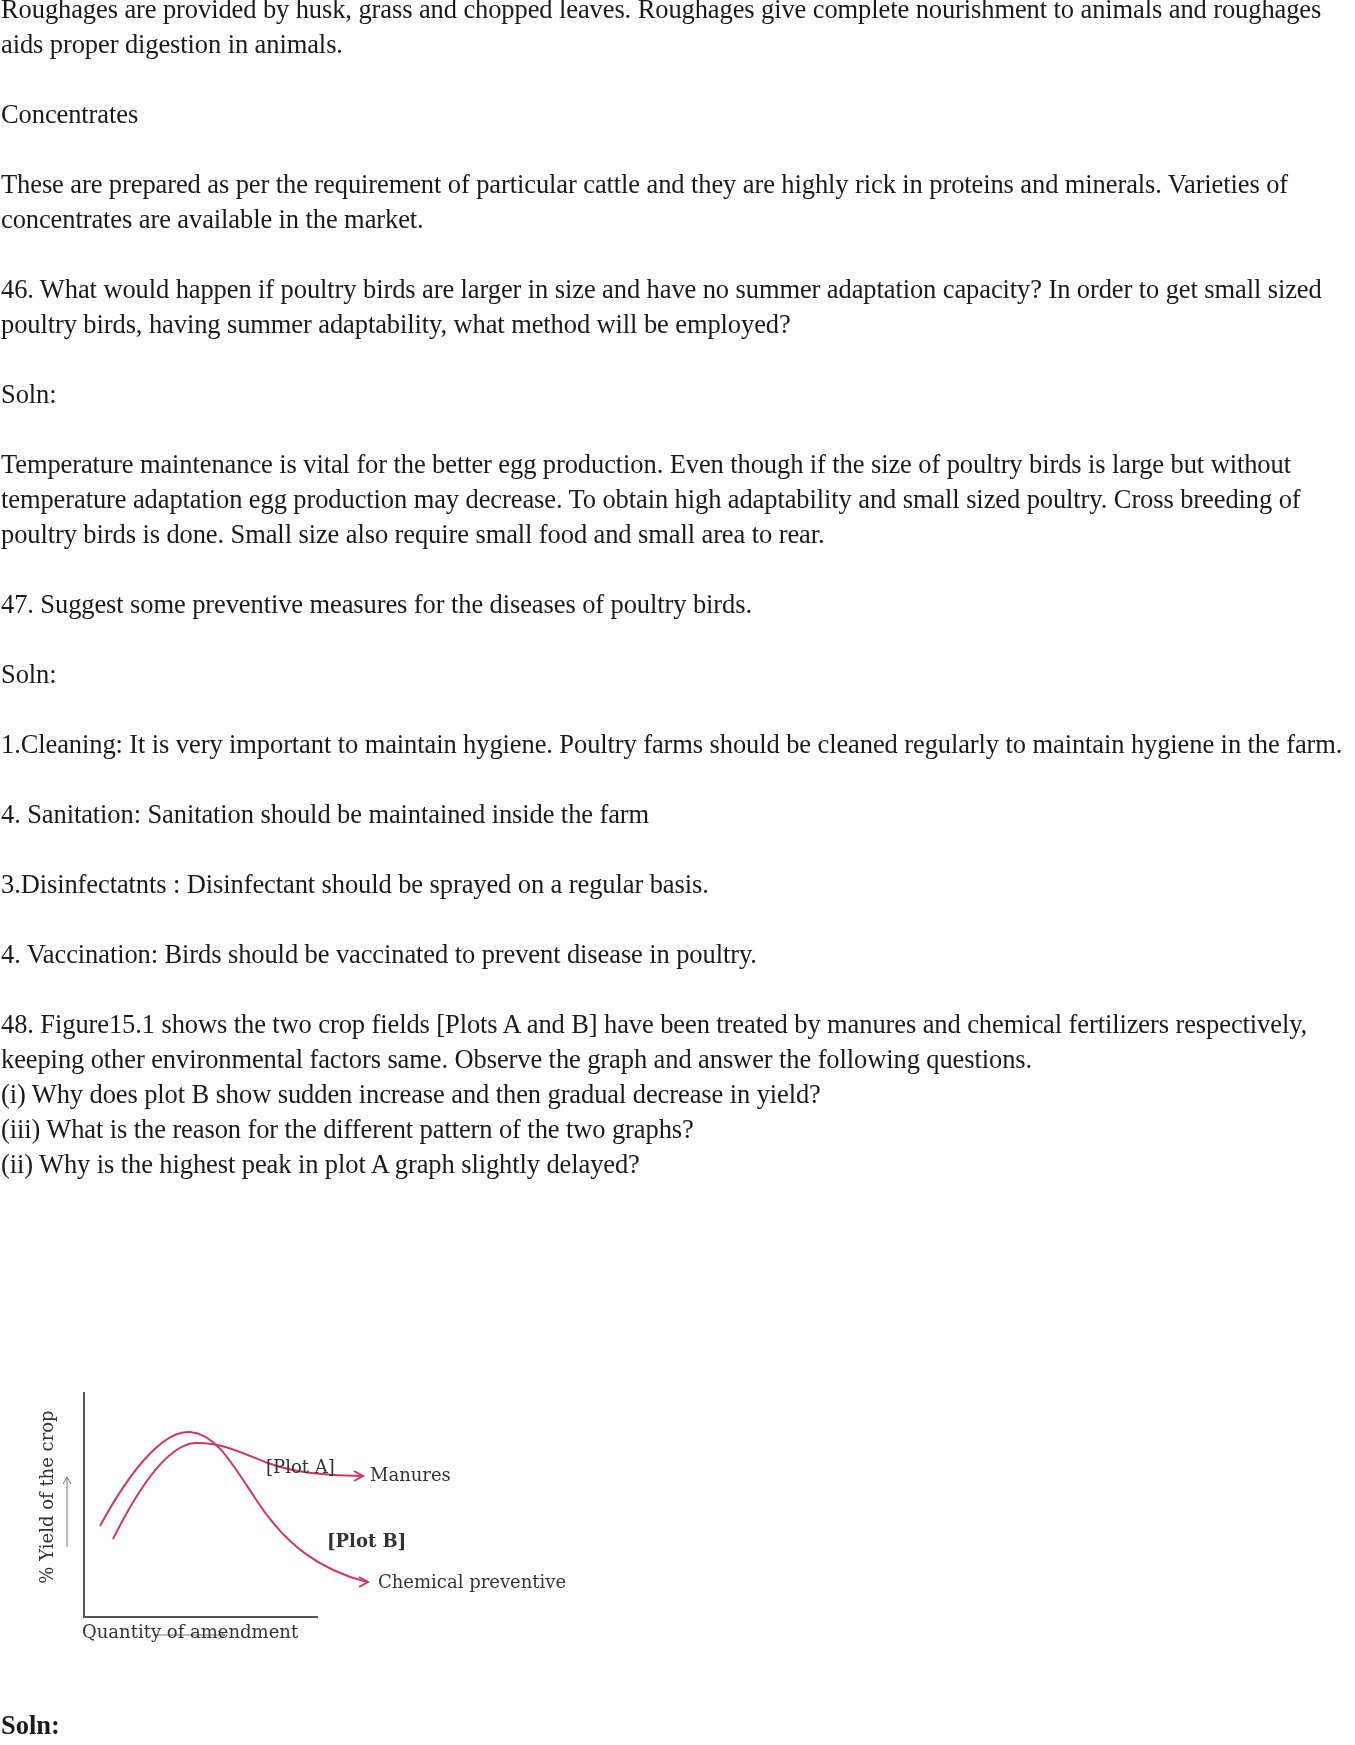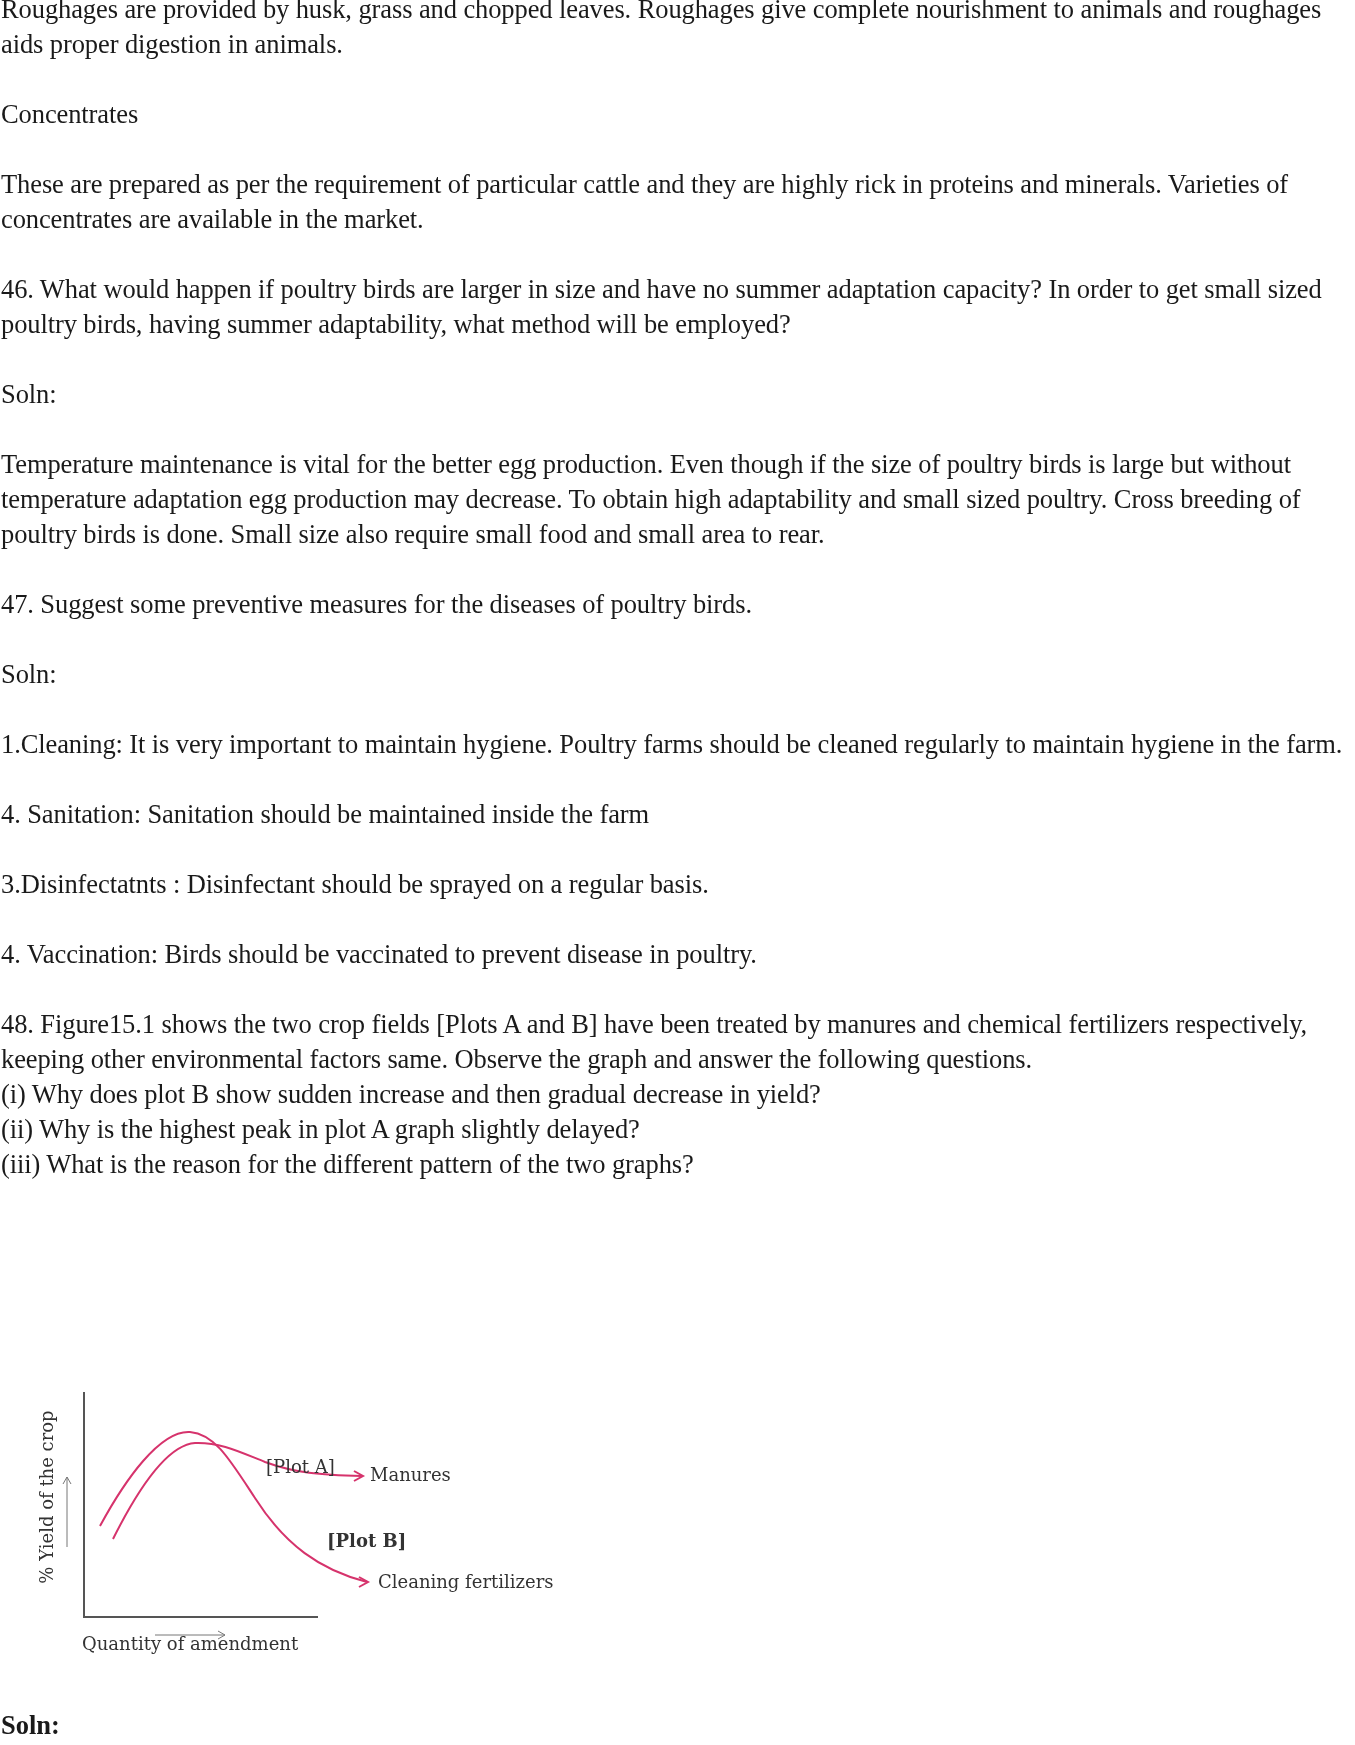--- a/index.html
+++ b/index.html
@@ -33,22 +33,22 @@
   <p class="p b">47. Suggest some preventive measures for the diseases of poultry birds.</p>
   <p class="p b">Soln:</p>
 
   <p class="p"><span class="b">1.Cleaning:</span><span> It is very important to maintain hygiene. Poultry farms should be cleaned regularly to maintain hygiene in the farm.</span></p>
   <p class="p"><span class="b">4. Sanitation:</span><span> Sanitation should be maintained inside the farm</span></p>
   <p class="p"><span class="b">3.Disinfectatnts :</span><span> Disinfectant should be sprayed on a regular basis.</span></p>
   <p class="p"><span class="b">4. Vaccination:</span><span> Birds should be vaccinated to prevent disease in poultry.</span></p>
 
   <p class="p b tight">48. Figure15.1 shows the two crop fields [Plots A and B] have been treated by manures and chemical fertilizers respectively, keeping other environmental factors same. Observe the graph and answer the following questions.</p>
   <p class="p b tight">(i) Why does plot B show sudden increase and then gradual decrease in yield?</p>
+  <p class="p b tight">(iii) What is the reason for the different pattern of the two graphs?</p>
   <p class="p b tight">(ii) Why is the highest peak in plot A graph slightly delayed?</p>
-  <p class="p b tight">(iii) What is the reason for the different pattern of the two graphs?</p>
 </div>
 
 <div class="figure">
   <svg width="620" height="290" viewBox="0 0 620 290">
 
     <line x1="84" y1="12" x2="84" y2="237" stroke="#555" stroke-width="2"></line>
     <line x1="83" y1="237" x2="318" y2="237" stroke="#555" stroke-width="2"></line>
 
     <line x1="67" y1="167" x2="67" y2="97" stroke="#777" stroke-width="1"></line>
     <polyline points="63,104 67,97 71,104" fill="none" stroke="#777" stroke-width="1"></polyline>
@@ -58,18 +58,18 @@
 
     <path d="M 100 146 C 125 100, 160 50, 190 52 C 215 54, 230 80, 255 118 C 285 165, 320 190, 367 202" fill="none" stroke="#d6336c" stroke-width="2"></path>
     <polyline points="359,197 368,202 359,207" fill="none" stroke="#d6336c" stroke-width="2"></polyline>
 
     <path d="M 113 159 C 135 115, 165 65, 195 63 C 220 62, 240 72, 265 82 C 295 93, 320 95, 362 96" fill="none" stroke="#d6336c" stroke-width="2"></path>
     <polyline points="354,91 363,96 354,101" fill="none" stroke="#d6336c" stroke-width="2"></polyline>
   </svg>
   <div class="fig-label" style="left:266px; top:76px;">[Plot A]</div>
   <div class="fig-label" style="left:370px; top:84px;">Manures</div>
   <div class="fig-label" style="left:327px; top:150px;font-weight:bold;">[Plot B]</div>
-  <div class="fig-label" style="left:378px; top:191px;">Cleaning fertilizers</div>
-  <div class="fig-label" style="left:82px; top:253px;">Quantity of amendment</div>
+  <div class="fig-label" style="left:378px; top:191px;">Chemical preventive</div>
+  <div class="fig-label" style="left:82px; top:241px;">Quantity of amendment</div>
 </div>
 <div class="fig-label ylabel" style="transform: translate(-50%, -50%) rotate(-90deg);">% Yield of the crop</div>
 
 <div class="soln-bottom">Soln:</div>
 
 </body></html>

